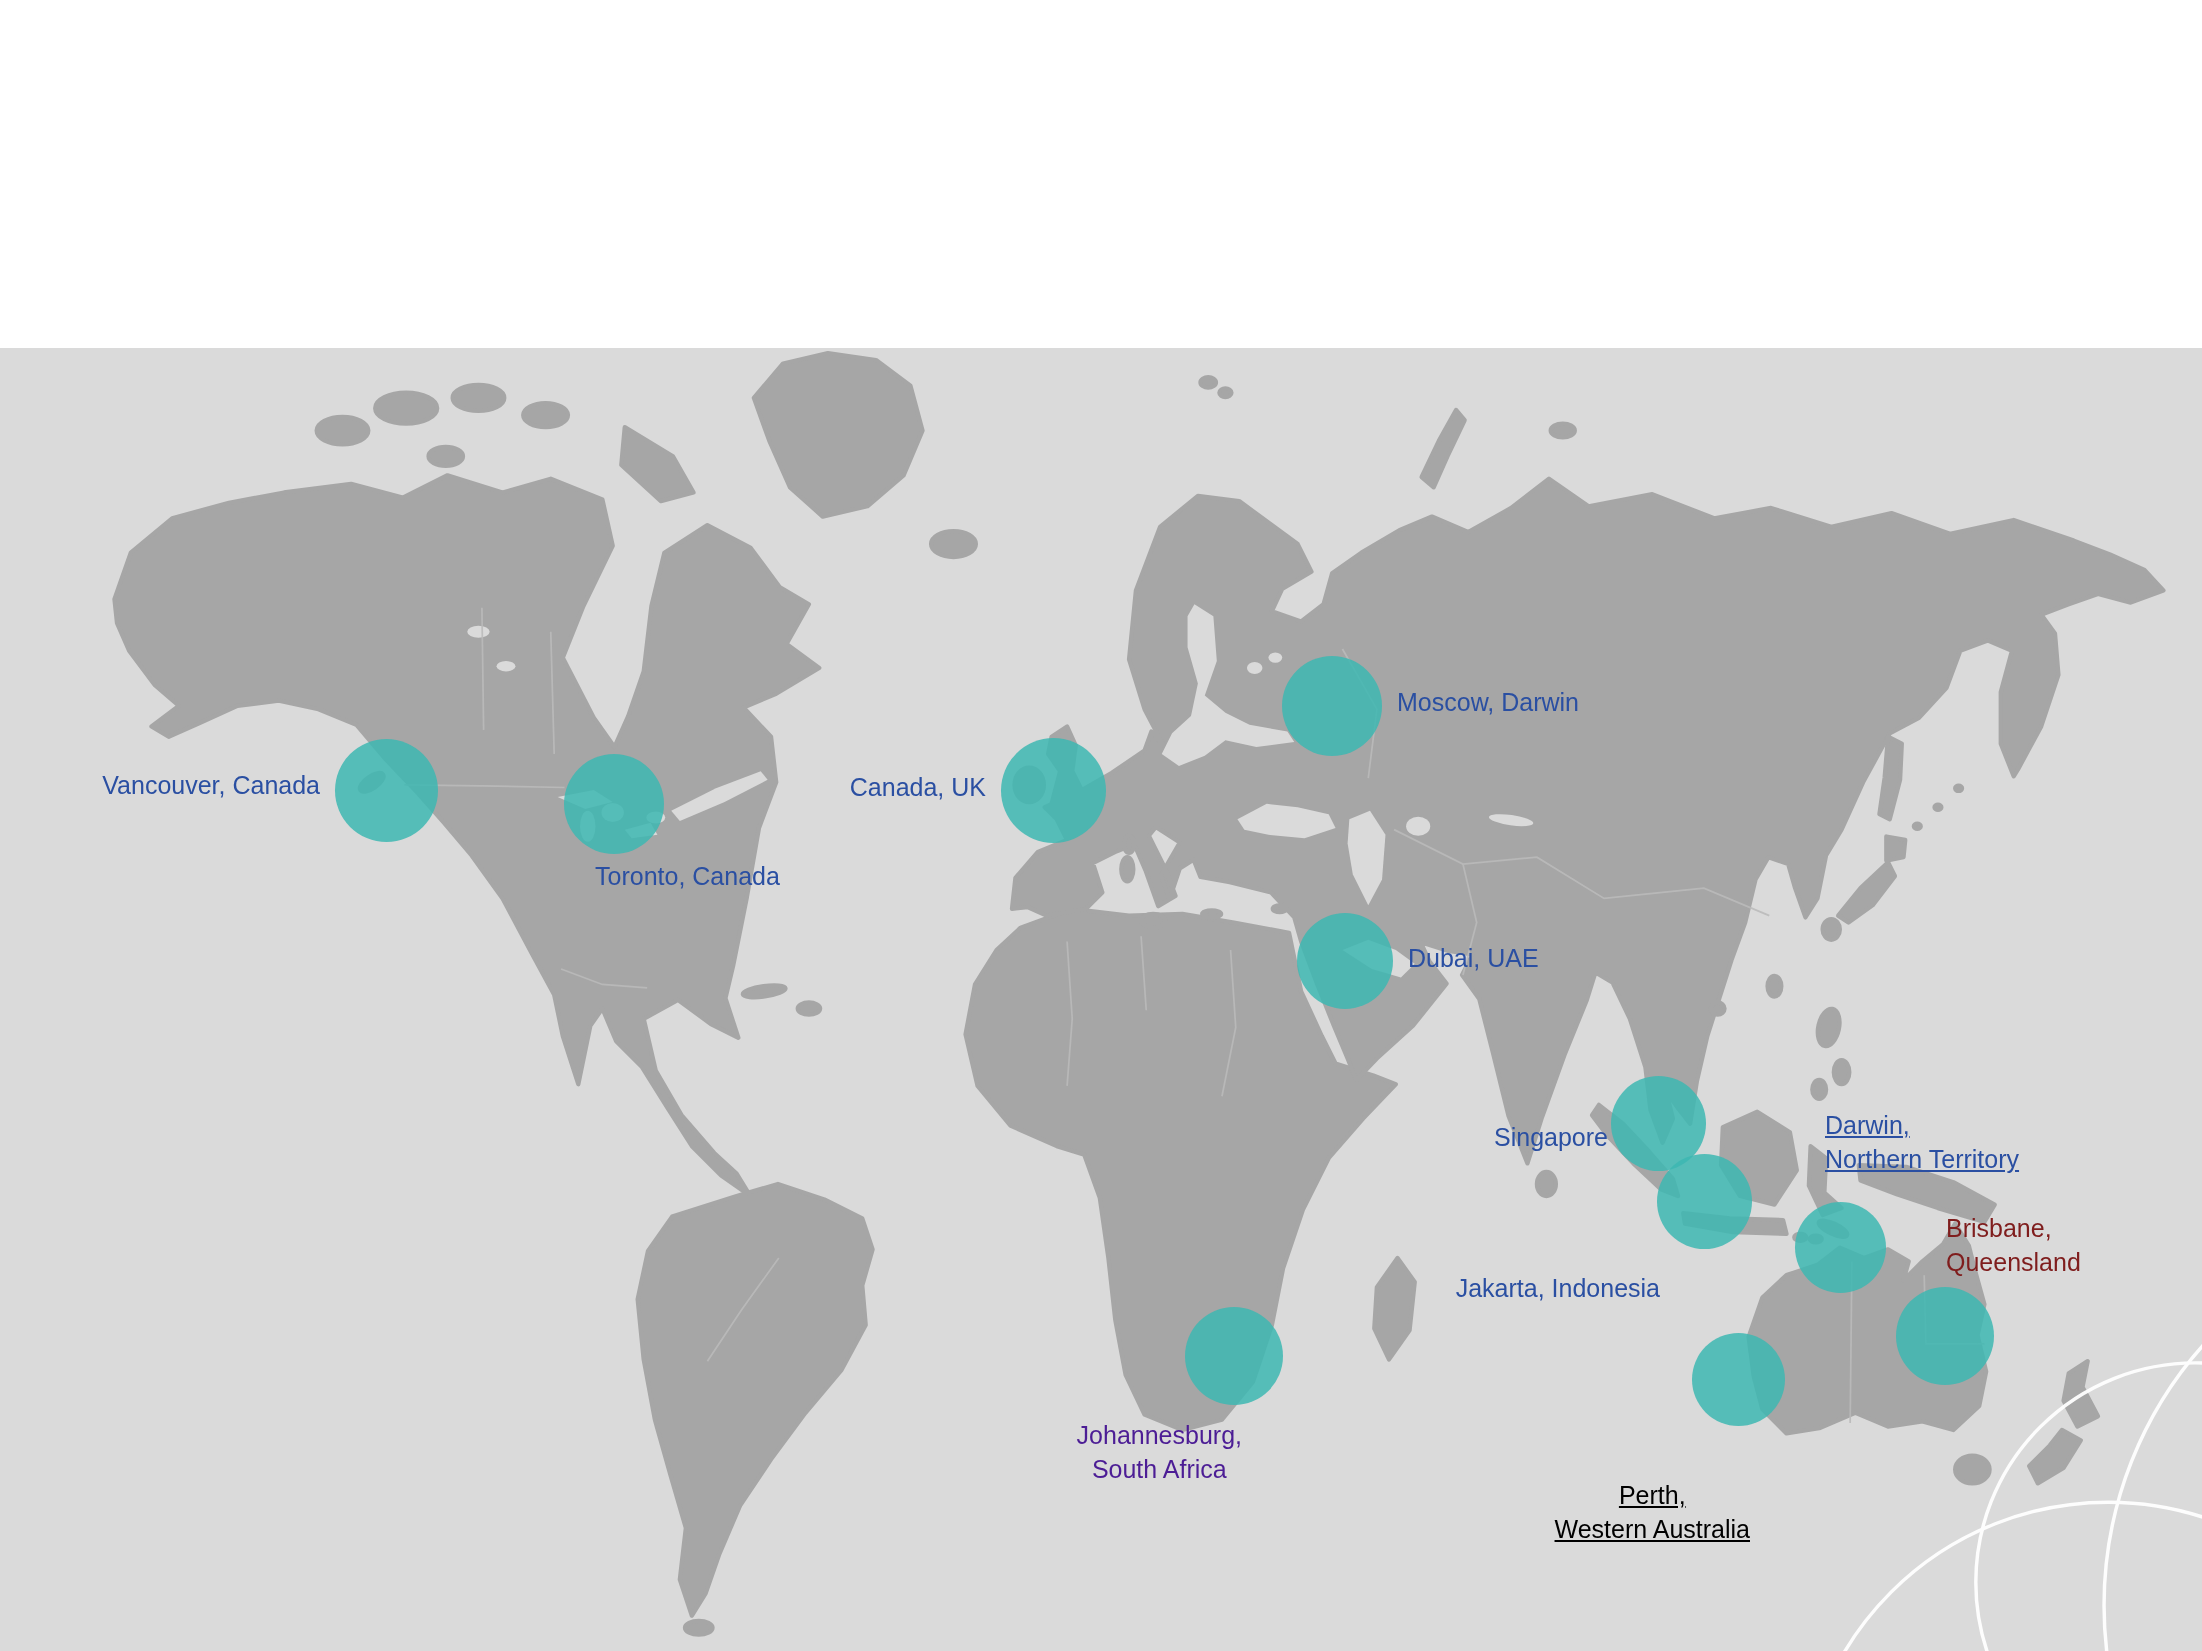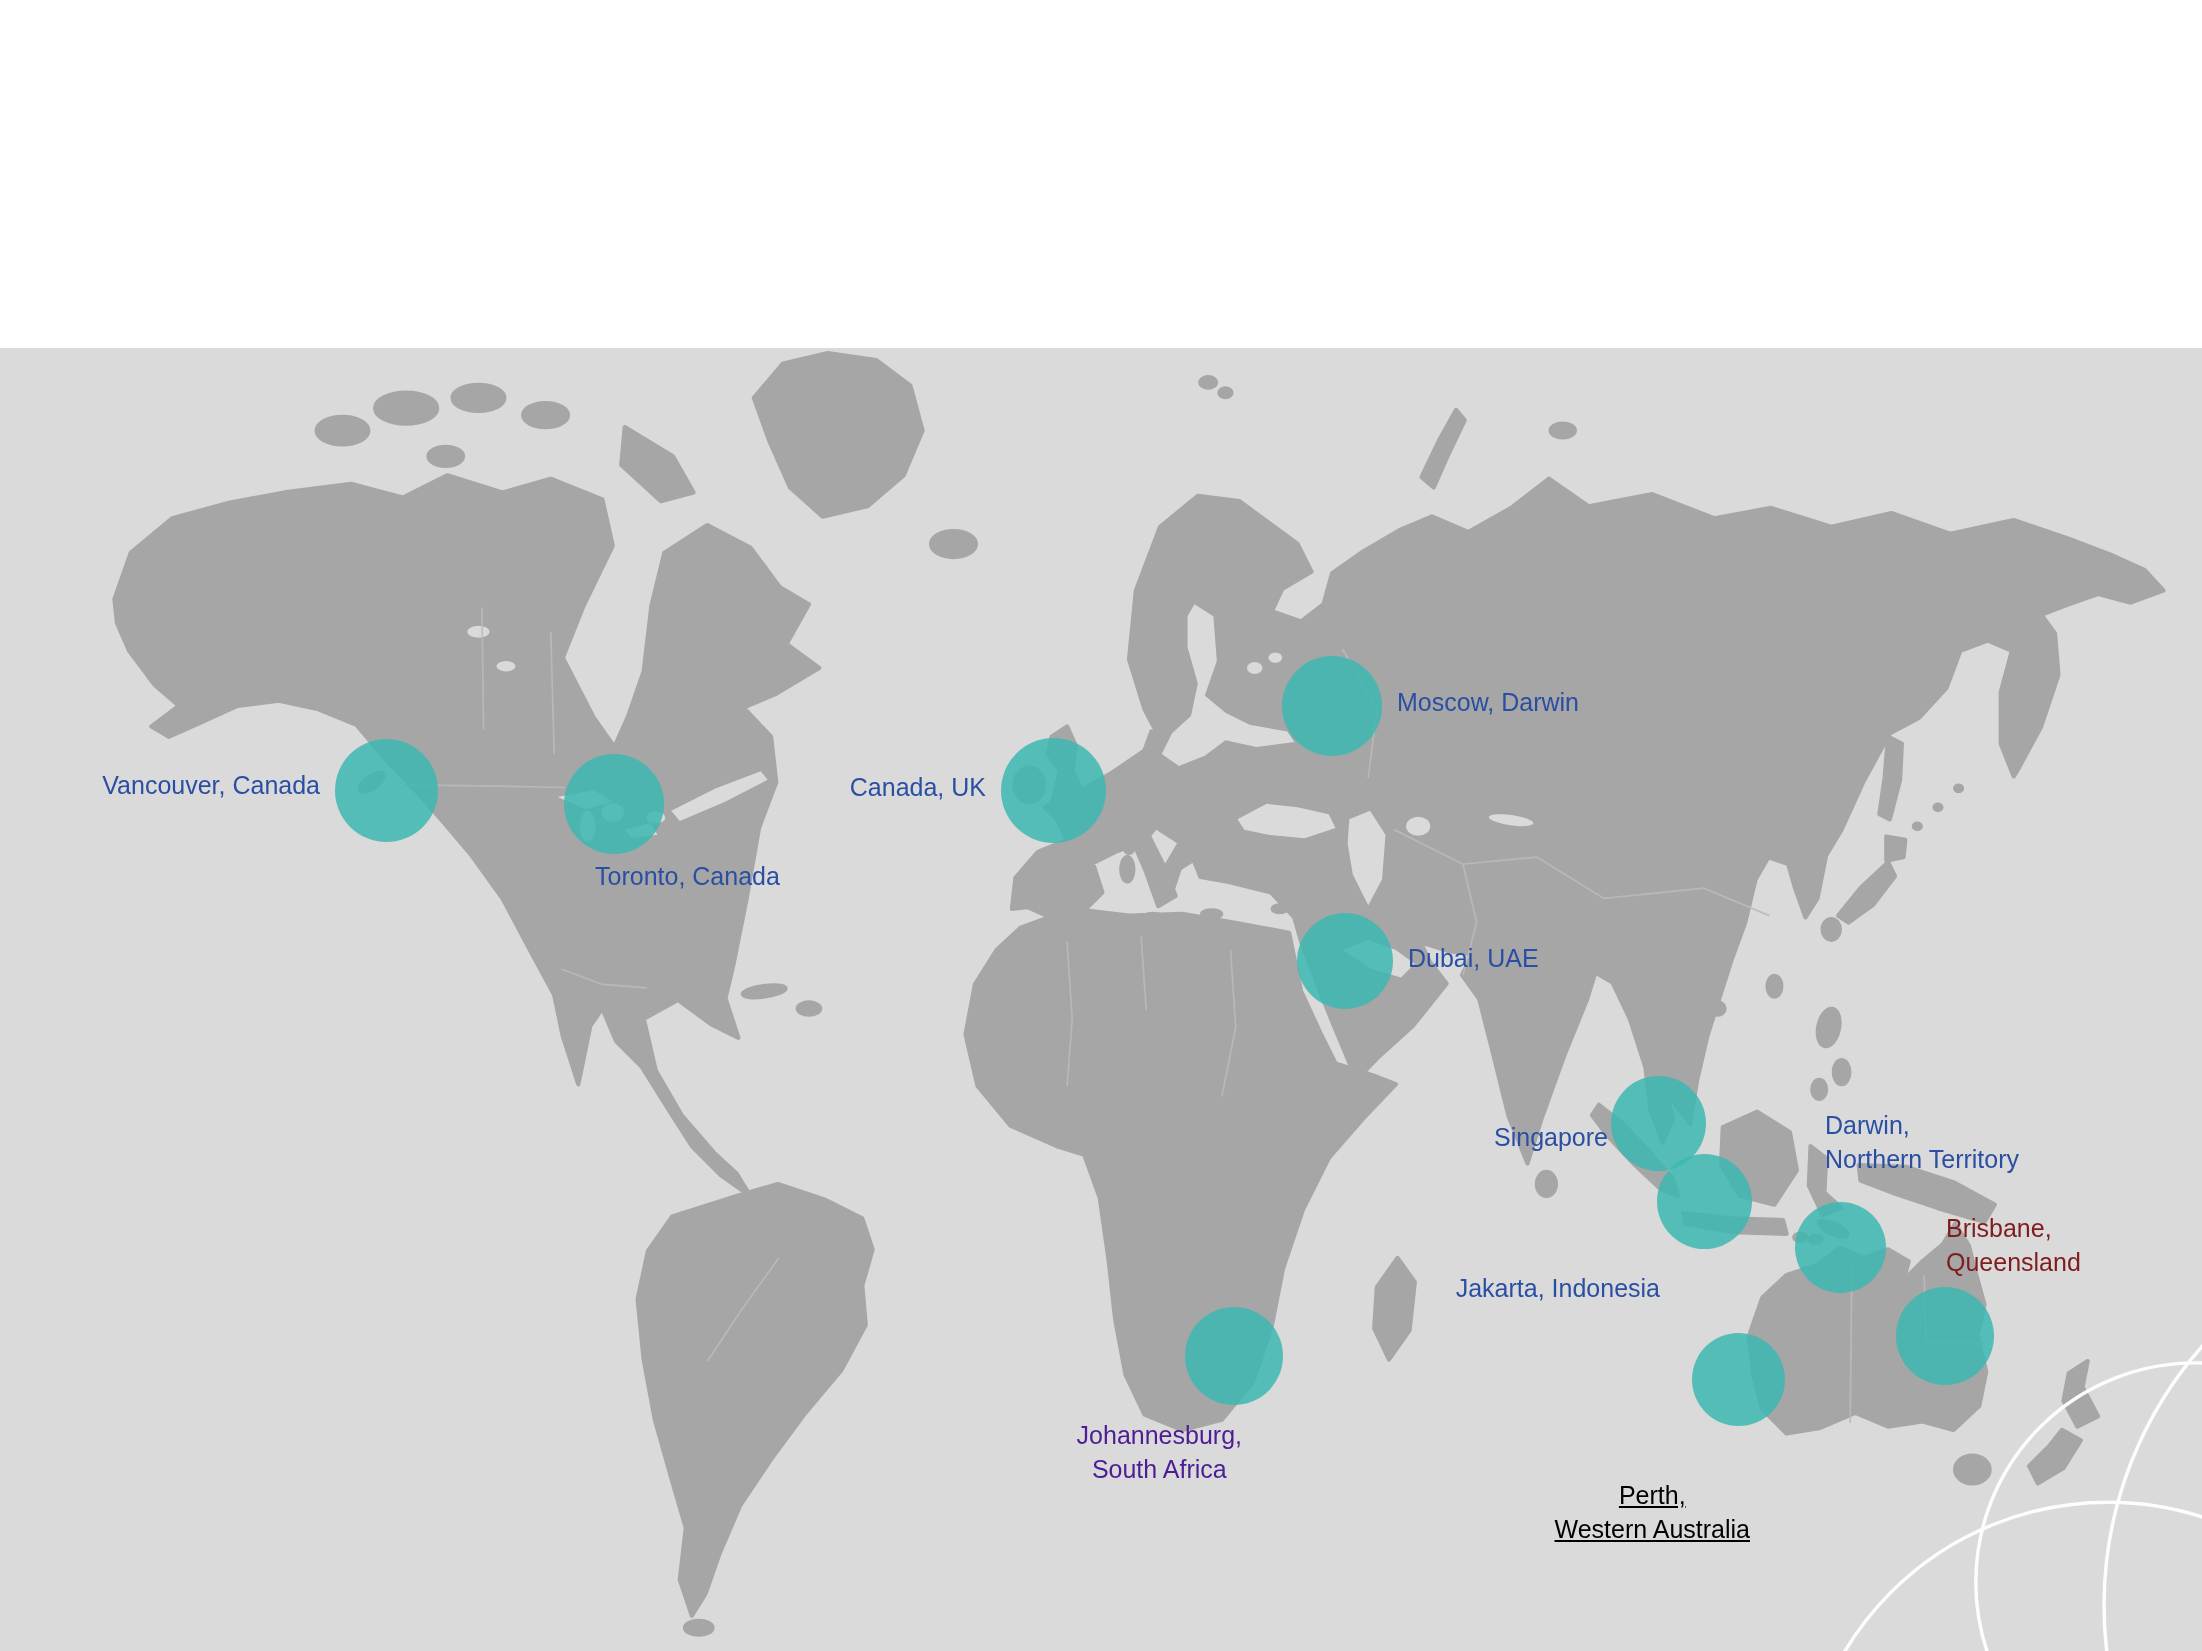--- a/index.html
+++ b/index.html
@@ -174,21 +174,21 @@
       </div>
       <div class="office-label align-left" style="top: 941px; left: 1408px; color: rgb(42, 79, 162);">
         <div>Dubai, UAE</div>
       </div>
       <div class="office-label align-right" style="top: 1120px; right: 595px; color: rgb(42, 79, 162);">
         <div>Singapore</div>
       </div>
       <div class="office-label align-right" style="top: 1271px; right: 543px; color: rgb(42, 79, 162);">
         <div>Jakarta, Indonesia</div>
       </div>
-      <div class="office-label align-left" style="top: 1108px; left: 1825px; color: rgb(42, 79, 162);">
+      <div class="office-label align-left" style="top: 1108px; left: 1825px; color: rgb(42, 79, 162); text-decoration: underline;">
         <div>Darwin,</div>
         <div>Northern Territory</div>
       </div>
       <div class="office-label align-left" style="top: 1211px; left: 1946px; color: #7f1d1d;">
         <div>Brisbane,</div>
         <div>Queensland</div>
       </div>
       <div class="office-label align-right" style="top: 1478px; right: 453px; color: #000000; text-decoration: underline;">
         <div>Perth,</div>
         <div>Western Australia</div>

